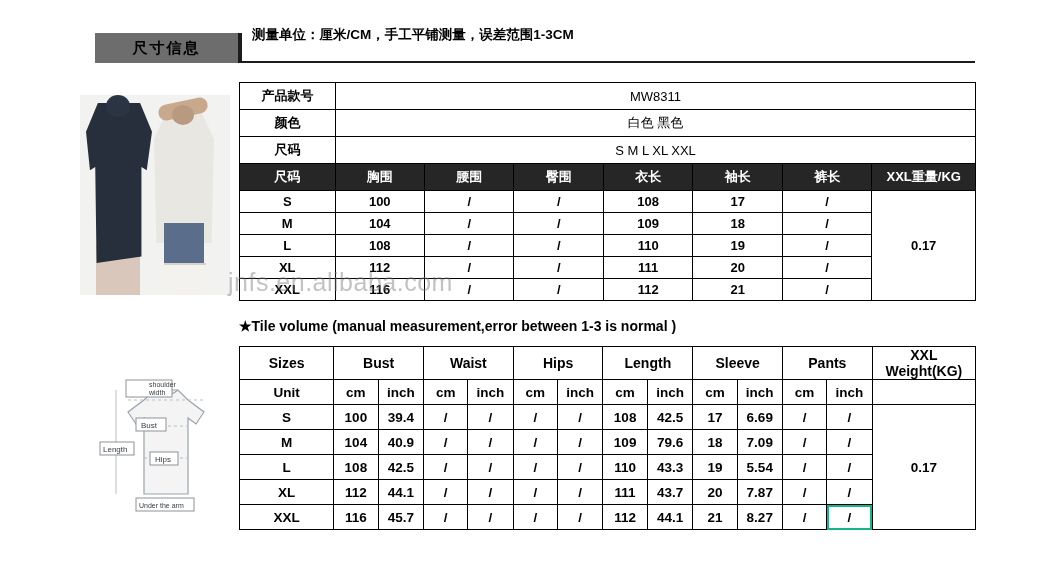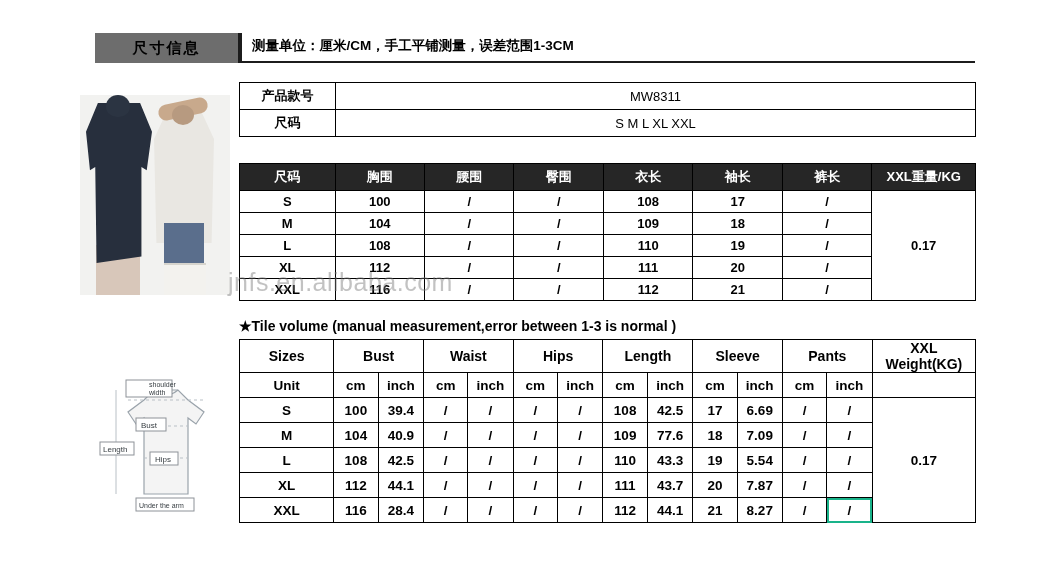--- a/index.html
+++ b/index.html
@@ -37,21 +37,21 @@
     justify-content: center;
     letter-spacing: 2px;
   }
   .header-note {
     flex: 1;
     border-left: 4px solid #1c1c1c;
     border-bottom: 2px solid #1c1c1c;
     display: flex;
     align-items: flex-end;
     padding-left: 10px;
-    padding-bottom: 6px;
+    padding-bottom: 17px;
     font-size: 13.5px;
     font-weight: bold;
     box-sizing: border-box;
   }
 
   
   .photo {
     position: absolute;
     left: 80px;
     top: 95px;
@@ -160,21 +160,21 @@
     font-size: 14px;
     font-weight: bold;
     white-space: nowrap;
     text-align: right;
   }
 
   
   .tile-table {
     position: absolute;
     left: 239px;
-    top: 339px;
+    top: 346px;
     width: 737px;
     padding-left: 28px;
   }
   .tile-table th {
     height: 32px;
     font-weight: bold;
     font-size: 14px;
     background: #ffffff;
   }
   .tile-table td { height: 24px; font-size: 13.5px; }
@@ -216,20 +216,24 @@
   <div class="legA"></div>
   <div class="figA"></div>
   <div class="headA"></div>
 </div>
 
 <table class="info-table">
   <tbody>
     <tr>
       <td class="lbl">产品款号</td>
       <td class="val">MW8311</td>
+    </tr>
+    <tr>
+      <td class="lbl">颜色</td>
+      <td class="val">白色  黑色</td>
     </tr>
     <tr>
       <td class="lbl">尺码</td>
       <td class="val">S M L XL XXL</td>
     </tr>
   </tbody>
 </table>
 
 <table class="size-table">
   <thead>
@@ -371,21 +375,21 @@
 
     <tr>
       <td>M</td>
       <td>104</td>
       <td>40.9</td>
       <td>/</td>
       <td>/</td>
       <td>/</td>
       <td>/</td>
       <td>109</td>
-      <td>77.6</td>
+      <td>79.6</td>
       <td>18</td>
       <td>7.09</td>
       <td>/</td>
       <td>/</td>
     </tr>
 
     <tr>
       <td>L</td>
       <td>108</td>
       <td>42.5</td>
@@ -413,21 +417,21 @@
       <td>43.7</td>
       <td>20</td>
       <td>7.87</td>
       <td>/</td>
       <td>/</td>
     </tr>
 
     <tr>
       <td>XXL</td>
       <td>116</td>
-      <td>28.4</td>
+      <td>45.7</td>
       <td>/</td>
       <td>/</td>
       <td>/</td>
       <td>/</td>
       <td>112</td>
       <td>44.1</td>
       <td>21</td>
       <td>8.27</td>
       <td>/</td>
       <td class="highlight-cell">/</td>

